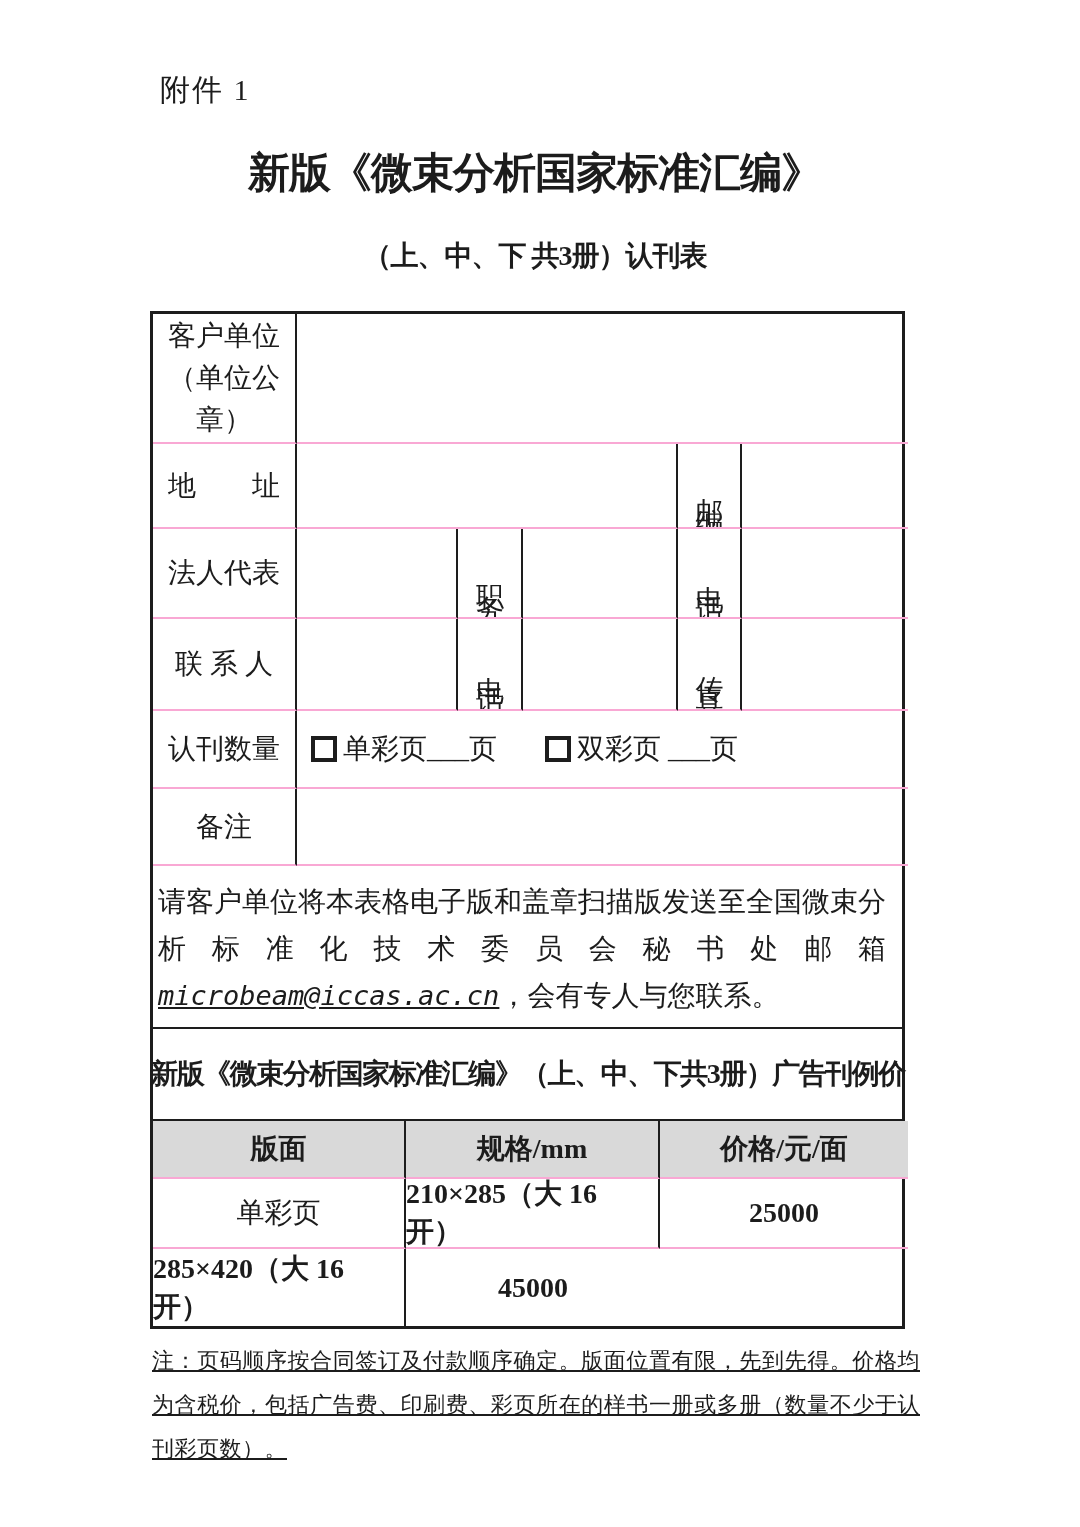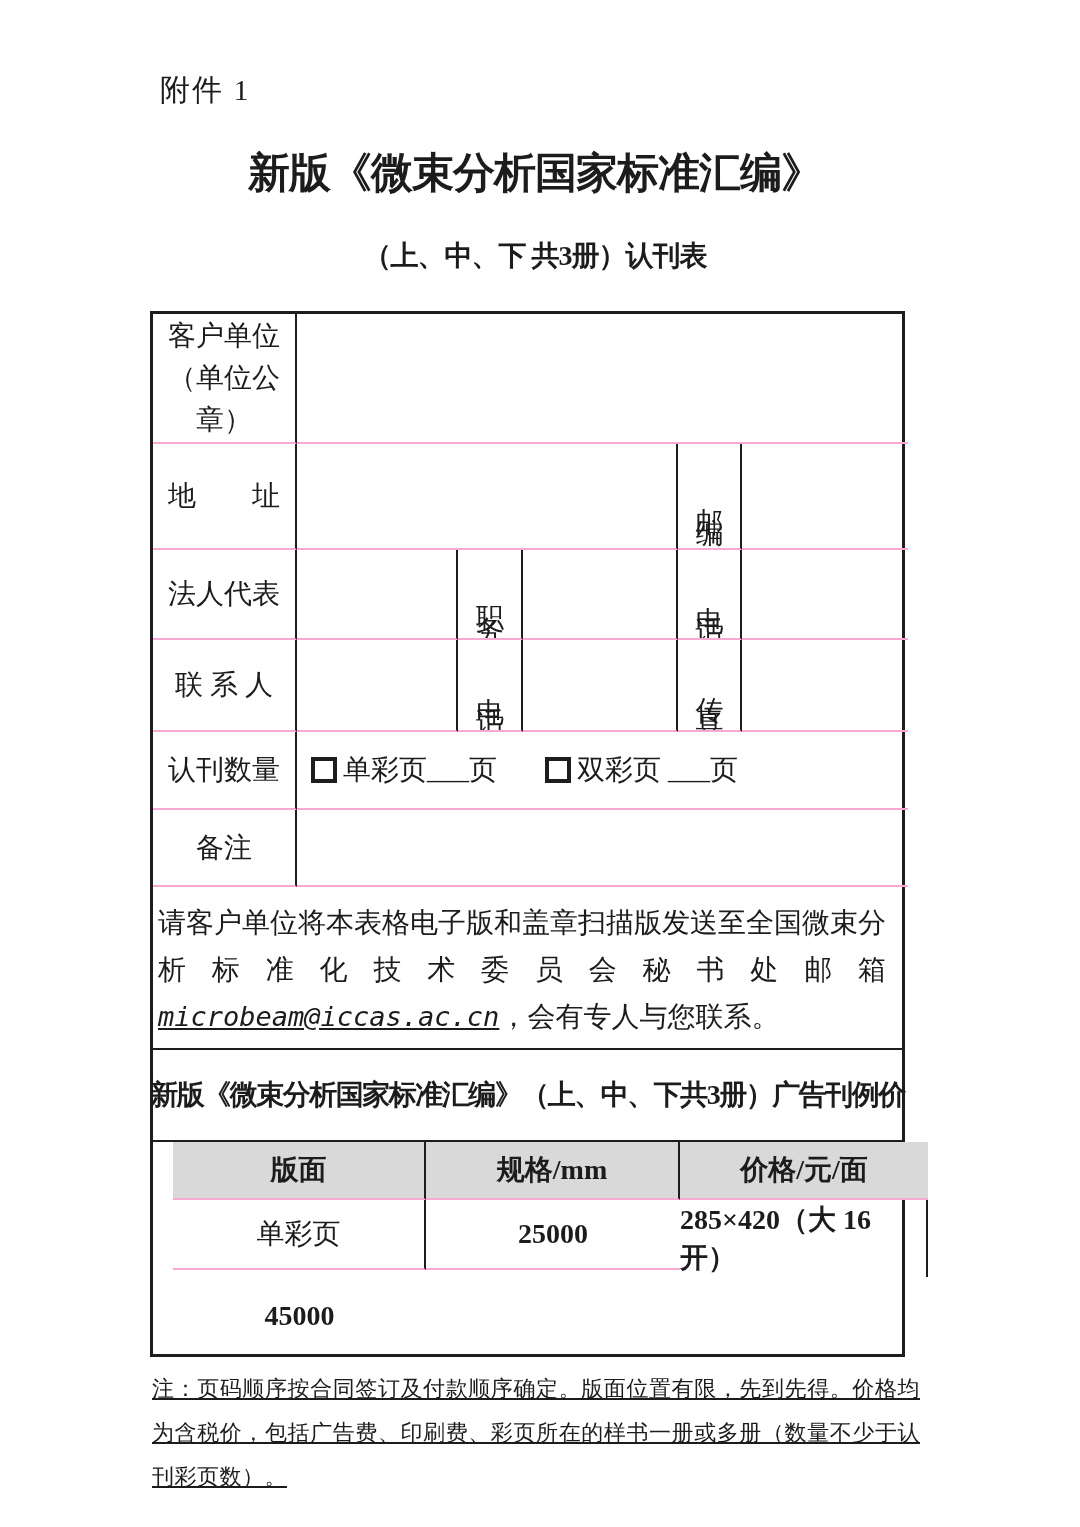--- a/index.html
+++ b/index.html
@@ -41,21 +41,21 @@
     border-bottom: 2px solid #f9a8d4;
     display: flex; align-items: center; justify-content: center;
     font-size: 28px;
     overflow: hidden;
   }
   .cell.last { border-right: none; }
   .span3 { grid-column: span 3; }
   .span5 { grid-column: span 5; }
 
   .r1 { height: 130px; }
-  .r2 { height: 106px; }
+  .r2 { height: 85px; }
   .r3 { height: 90px; }
   .r4 { height: 92px; }
   .r5 { height: 78px; }
   .r6 { height: 77px; }
 
   .label-multiline { white-space: pre-line; text-align: center; line-height: 42px; }
 
   .vert {
     writing-mode: vertical-rl; text-orientation: upright;
     letter-spacing: 10px; line-height: 1;
@@ -83,21 +83,20 @@
   .price-title-row {
     border-bottom: 2px solid #1d1d1d;
     height: 92px; display: flex; align-items: center; justify-content: center;
     font-size: 28px; font-weight: bold; letter-spacing: -1.5px;
     white-space: nowrap;
   }
 
   .price-grid {
     display: grid;
     grid-template-columns: 253px 254px 248px;
-    margin-left: 20px;
   }
   .ph { height: 58px; font-weight: bold; font-size: 28px; }
   .pr1 { height: 70px; }
   .pr2 { height: 77px; }
   .price-grid .cell.bottom { border-bottom: none; }
   .bold { font-weight: bold; }
 
   .footnote {
     width: 768px; margin: 10px 0 0 2px;
     font-size: 22px; line-height: 44px; text-align: justify;
@@ -185,20 +184,21 @@
     </div>
 
     <div class="price-title-row">新版《微束分析国家标准汇编》（上、中、下共3册）广告刊例价</div>
 
     <div class="price-grid">
       <div class="cell ph" style="background: rgb(217, 217, 217);">版面</div>
       <div class="cell ph" style="background: rgb(217, 217, 217);">规格/mm</div>
       <div class="cell ph last" style="background: rgb(217, 217, 217);">价格/元/面</div>
 
       <div class="cell pr1">单彩页</div>
+      <div class="cell pr1 bold">210×285（大 16 开）</div>
       <div class="cell pr1 bold last">25000</div>
 
       <div class="cell pr2 bold bottom">285×420（大 16 开）</div>
       <div class="cell pr2 bold last bottom">45000</div>
     </div>
   </div>
 
   <p class="footnote">注：页码顺序按合同签订及付款顺序确定。版面位置有限，先到先得。价格均为含税价，包括广告费、印刷费、彩页所在的样书一册或多册（数量不少于认刊彩页数）。</p>
 
 </div>

